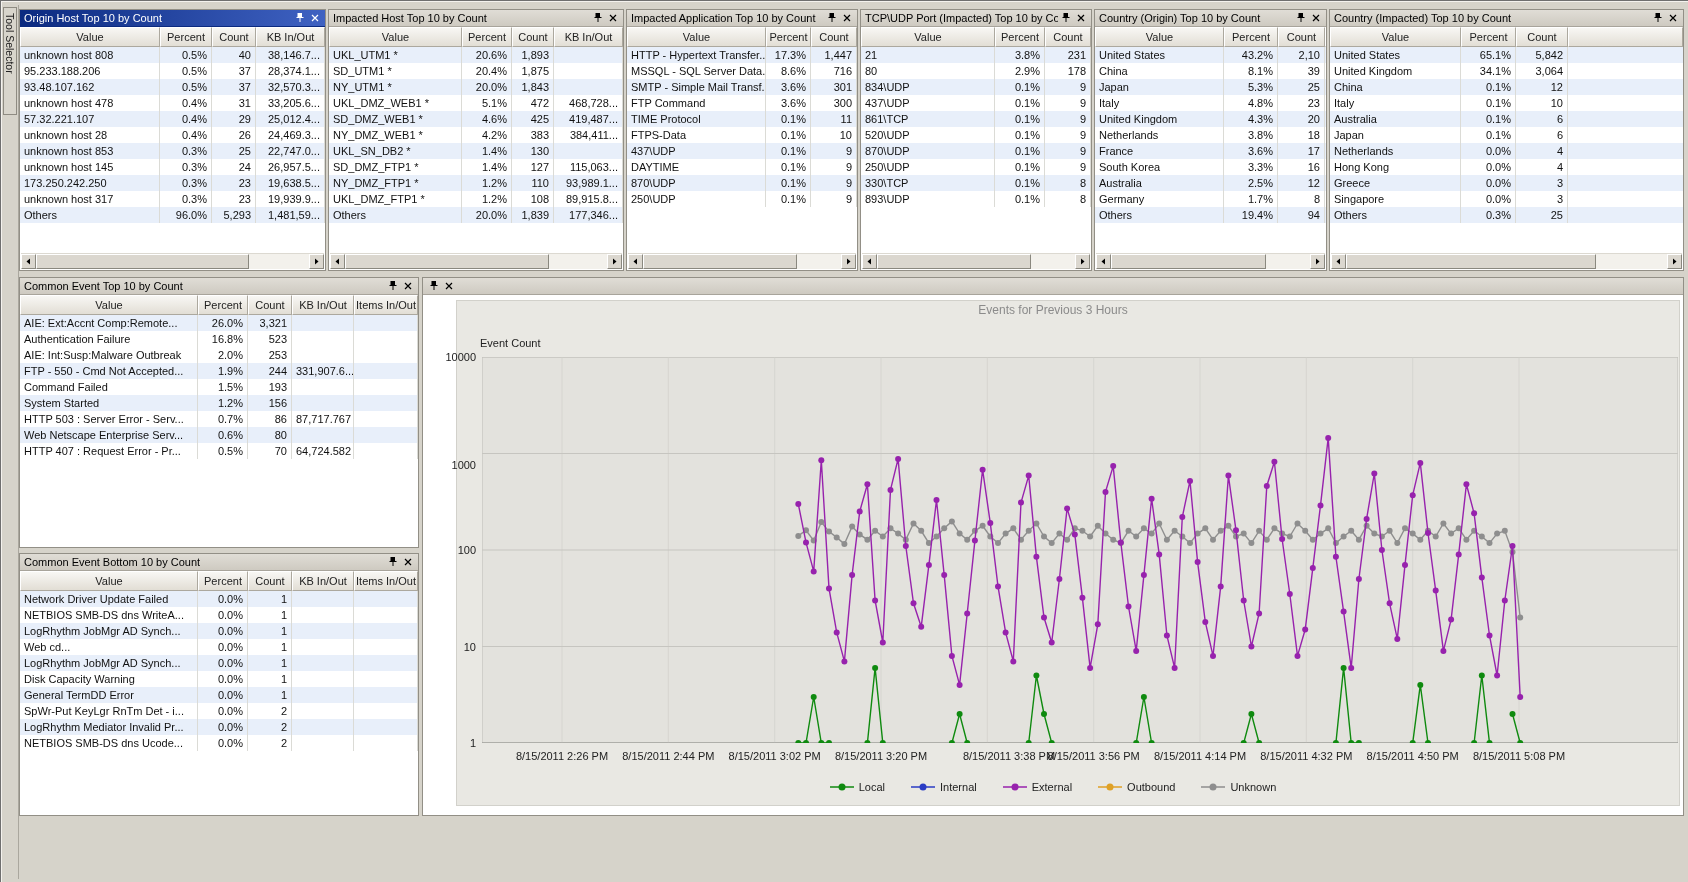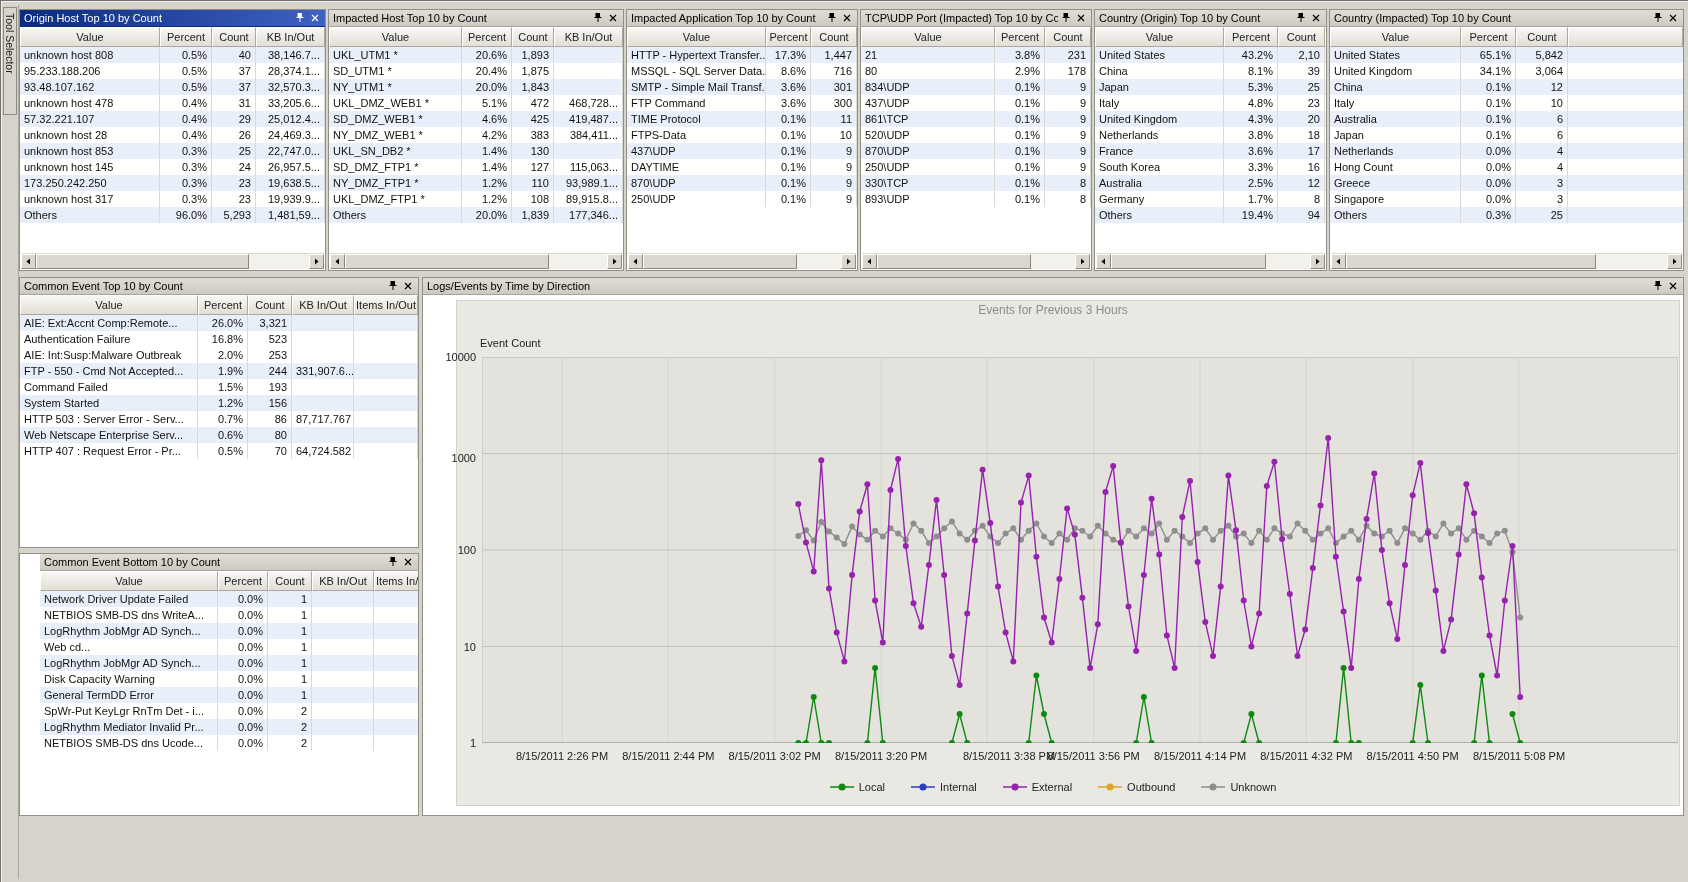--- a/index.html
+++ b/index.html
@@ -604,21 +604,21 @@
           <div class="tcell " style="width:131px">Japan</div>
           <div class="tcell num" style="width:55px">0.1%</div>
           <div class="tcell num" style="width:52px">6</div>
         </div>
         <div class="trow even">
           <div class="tcell " style="width:131px">Netherlands</div>
           <div class="tcell num" style="width:55px">0.0%</div>
           <div class="tcell num" style="width:52px">4</div>
         </div>
         <div class="trow odd">
-          <div class="tcell " style="width:131px">Hong Count</div>
+          <div class="tcell " style="width:131px">Hong Kong</div>
           <div class="tcell num" style="width:55px">0.0%</div>
           <div class="tcell num" style="width:52px">4</div>
         </div>
         <div class="trow even">
           <div class="tcell " style="width:131px">Greece</div>
           <div class="tcell num" style="width:55px">0.0%</div>
           <div class="tcell num" style="width:52px">3</div>
         </div>
         <div class="trow odd">
           <div class="tcell " style="width:131px">Singapore</div>
@@ -733,21 +733,21 @@
         </div>
         <div class="trow odd">
           <div class="tcell " style="width:178px">HTTP 407 : Request Error - Pr...</div>
           <div class="tcell num" style="width:50px">0.5%</div>
           <div class="tcell num" style="width:44px">70</div>
           <div class="tcell num" style="width:62px">64,724.582</div>
           <div class="tcell num" style="width:64px"></div>
         </div>
       </div>
     </div>
-  <div class="panel" style="left:18px;top:552px;width:400px;height:263px;padding-left:20px;">
+  <div class="panel" style="left:18px;top:552px;width:400px;height:263px;">
       <div class="titlebar ">
         <span class="ttl">Common Event Bottom 10 by Count</span>
         <span class="icon">
           <svg width="10" height="10" viewBox="0 0 10 10">
             <g stroke="currentColor" fill="none">
               <rect x="3" y="0.5" width="3.5" height="4" fill="currentColor"></rect>
               <line x1="1.5" y1="4.5" x2="8.5" y2="4.5"></line>
               <line x1="5" y1="4.5" x2="5" y2="9"></line>
             </g>
           </svg>
@@ -835,21 +835,20 @@
           <div class="tcell num" style="width:50px">0.0%</div>
           <div class="tcell num" style="width:44px">2</div>
           <div class="tcell num" style="width:62px"></div>
           <div class="tcell num" style="width:64px"></div>
         </div>
       </div>
     </div>
 
   <div class="panel" style="left:421px;top:276px;width:1262px;height:539px;">
     <div class="titlebar">
-      <span class="ttl">Logs/Events by Time by Direction</span>
       <span class="icon">
         <svg width="10" height="10" viewBox="0 0 10 10">
             <g stroke="currentColor" fill="none">
           <rect x="3" y="0.5" width="3.5" height="4" fill="currentColor"></rect>
           <line x1="1.5" y1="4.5" x2="8.5" y2="4.5"></line>
           <line x1="5" y1="4.5" x2="5" y2="9"></line>
             </g>
           </svg>
       </span>
       <span class="icon">
@@ -1110,21 +1109,21 @@
           <circle cx="992.1" cy="156.3" r="3" fill="#9722ad"></circle>
           <circle cx="999.8" cy="220.4" r="3" fill="#9722ad"></circle>
           <circle cx="1007.5" cy="278.5" r="3" fill="#9722ad"></circle>
           <circle cx="1015.1" cy="318.5" r="3" fill="#9722ad"></circle>
           <circle cx="1022.8" cy="243.5" r="3" fill="#9722ad"></circle>
           <circle cx="1030.5" cy="189.0" r="3" fill="#9722ad"></circle>
           <circle cx="1038.2" cy="340.0" r="3" fill="#9722ad"></circle>
         </svg>
       <div id="yticks">
           <div class="ytick" style="top:56px">10000</div>
-          <div class="ytick" style="top:157px">1000</div>
+          <div class="ytick" style="top:164px">1000</div>
           <div class="ytick" style="top:249px">100</div>
           <div class="ytick" style="top:345.5px">10</div>
           <div class="ytick" style="top:442px">1</div>
         </div>
       <div id="xticks">
           <div class="xtick" style="left:73px;top:455px">8/15/2011 2:26 PM</div>
           <div class="xtick" style="left:179.33333333333331px;top:455px">8/15/2011 2:44 PM</div>
           <div class="xtick" style="left:285.66666666666663px;top:455px">8/15/2011 3:02 PM</div>
           <div class="xtick" style="left:392px;top:455px">8/15/2011 3:20 PM</div>
           <div class="xtick" style="left:520px;top:455px">8/15/2011 3:38 PM</div>

